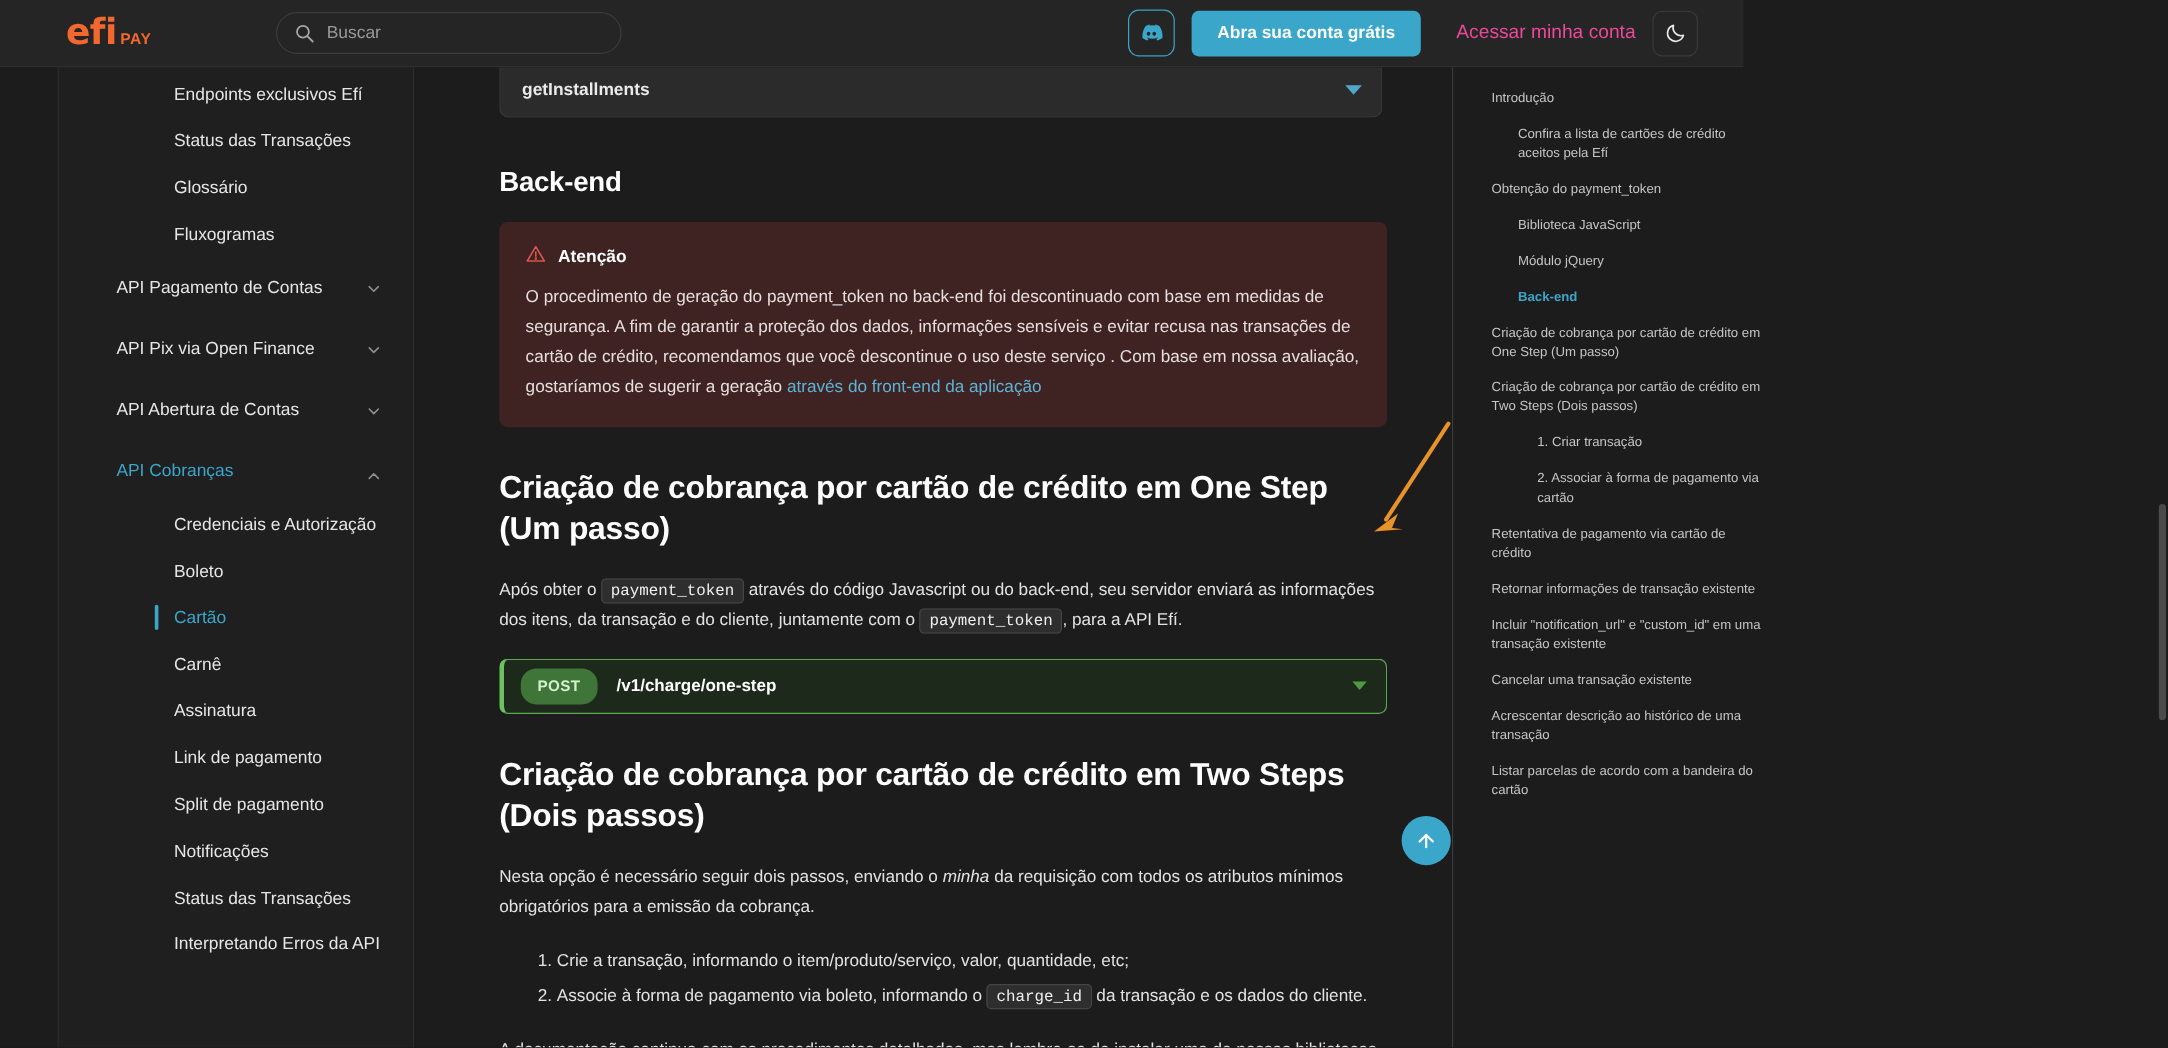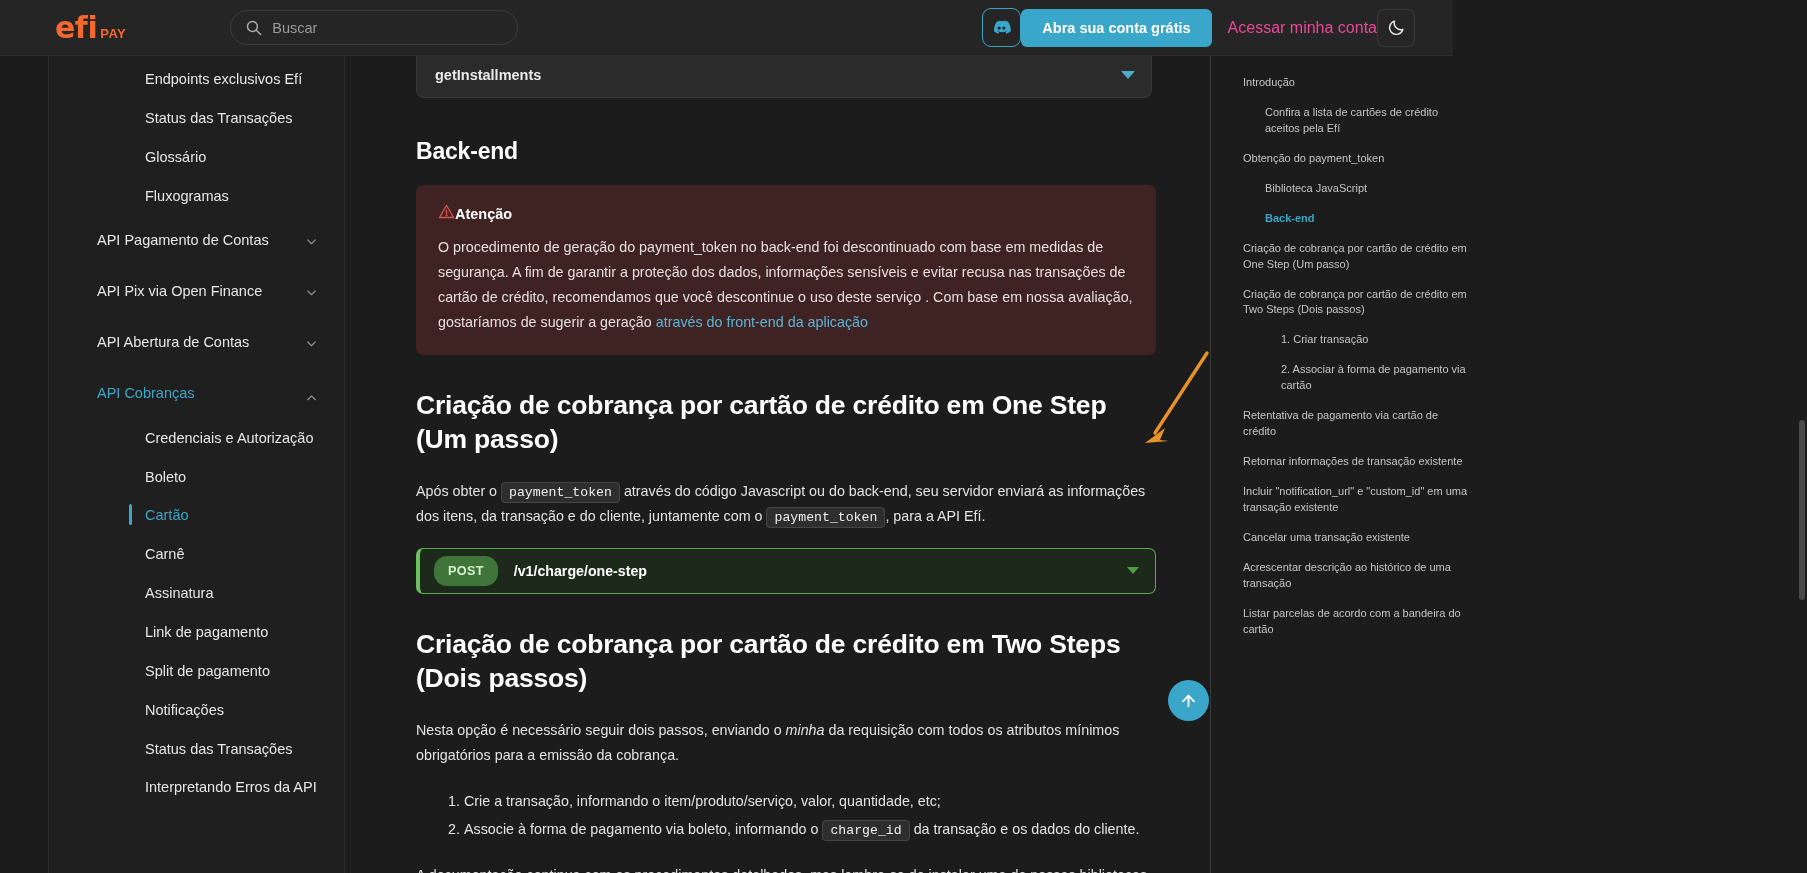--- a/index.html
+++ b/index.html
@@ -39,21 +39,21 @@
     width: 288px; height: 35px;
     border: 1px solid #3c3c3c; border-radius: 18px;
     background: #252525;
     display: flex; align-items: center; padding: 0 14px;
     cursor: text;
   }
   .search-icon { width: 17px; height: 17px; flex: none; margin-right: 10px; }
   .search-ph { color: #9a9a9a; font-size: 14.5px; }
   .header-right {
     margin-left: auto; margin-right: 38px;
-    display: flex; align-items: center; 
+    display: flex; align-items: center; gap: 14px;
   }
   .discord-btn {
     width: 39px; height: 39px; border-radius: 9px;
     border: 1px solid #3aa3c4;
     display: flex; align-items: center; justify-content: center;
     cursor: pointer; background: transparent;
   }
   .cta-btn {
     background: #3aa6c9; color: #fff;
     font-size: 14.5px; font-weight: bold;
@@ -130,21 +130,21 @@
   }
   h2.big {
     font-size: 26.5px; line-height: 1.28; margin: 34px 0 22px 0;
   }
 
   .warn {
     background: #3f2322; border-radius: 7px;
     padding: 18px 22px 20px 22px;
     margin-bottom: 8px;
   }
-  .warn-head { display: flex; align-items: center; margin-bottom: 11px; }
+  .warn-head { display: flex; align-items: center; gap: 10px; margin-bottom: 11px; }
   .warn-title { color: #fff; font-size: 14.5px; font-weight: bold; }
   .warn-body { color: #e7dede; font-size: 14.3px; line-height: 1.75; }
   .warn-body a { color: #5bb4d6; text-decoration: none; }
 
   p.para { color: #e2e2e2; font-size: 14.3px; line-height: 1.78; margin: 0 0 18px 0; }
   code.inline {
     background: #2e2e2e; border: 1px solid #454545; border-radius: 4px;
     padding: 2px 7px; font-family: "Liberation Mono", monospace;
     font-size: 13.2px; color: #efefef;
   }
@@ -383,20 +383,21 @@
       <line x1="12" y1="19" x2="12" y2="6" stroke-linecap="round"></line>
         <polyline points="5,13 12,6 19,13" stroke-linecap="round" stroke-linejoin="round"></polyline>
     </svg>
   </div>
 
   <div class="right-toc">
     <div class="toc-item">Introdução</div>
     <div class="toc-item lvl1">Confira a lista de cartões de crédito aceitos pela Efí</div>
     <div class="toc-item">Obtenção do payment_token</div>
     <div class="toc-item lvl1">Biblioteca JavaScript</div>
+    <div class="toc-item lvl1">Módulo jQuery</div>
     <div class="toc-item lvl1 active">Back-end</div>
     <div class="toc-item">Criação de cobrança por cartão de crédito em One Step (Um passo)</div>
     <div class="toc-item">Criação de cobrança por cartão de crédito em Two Steps (Dois passos)</div>
     <div class="toc-item lvl2">1. Criar transação</div>
     <div class="toc-item lvl2">2. Associar à forma de pagamento via cartão</div>
     <div class="toc-item">Retentativa de pagamento via cartão de crédito</div>
     <div class="toc-item">Retornar informações de transação existente</div>
     <div class="toc-item">Incluir "notification_url" e "custom_id" em uma transação existente</div>
     <div class="toc-item">Cancelar uma transação existente</div>
     <div class="toc-item">Acrescentar descrição ao histórico de uma transação</div>

